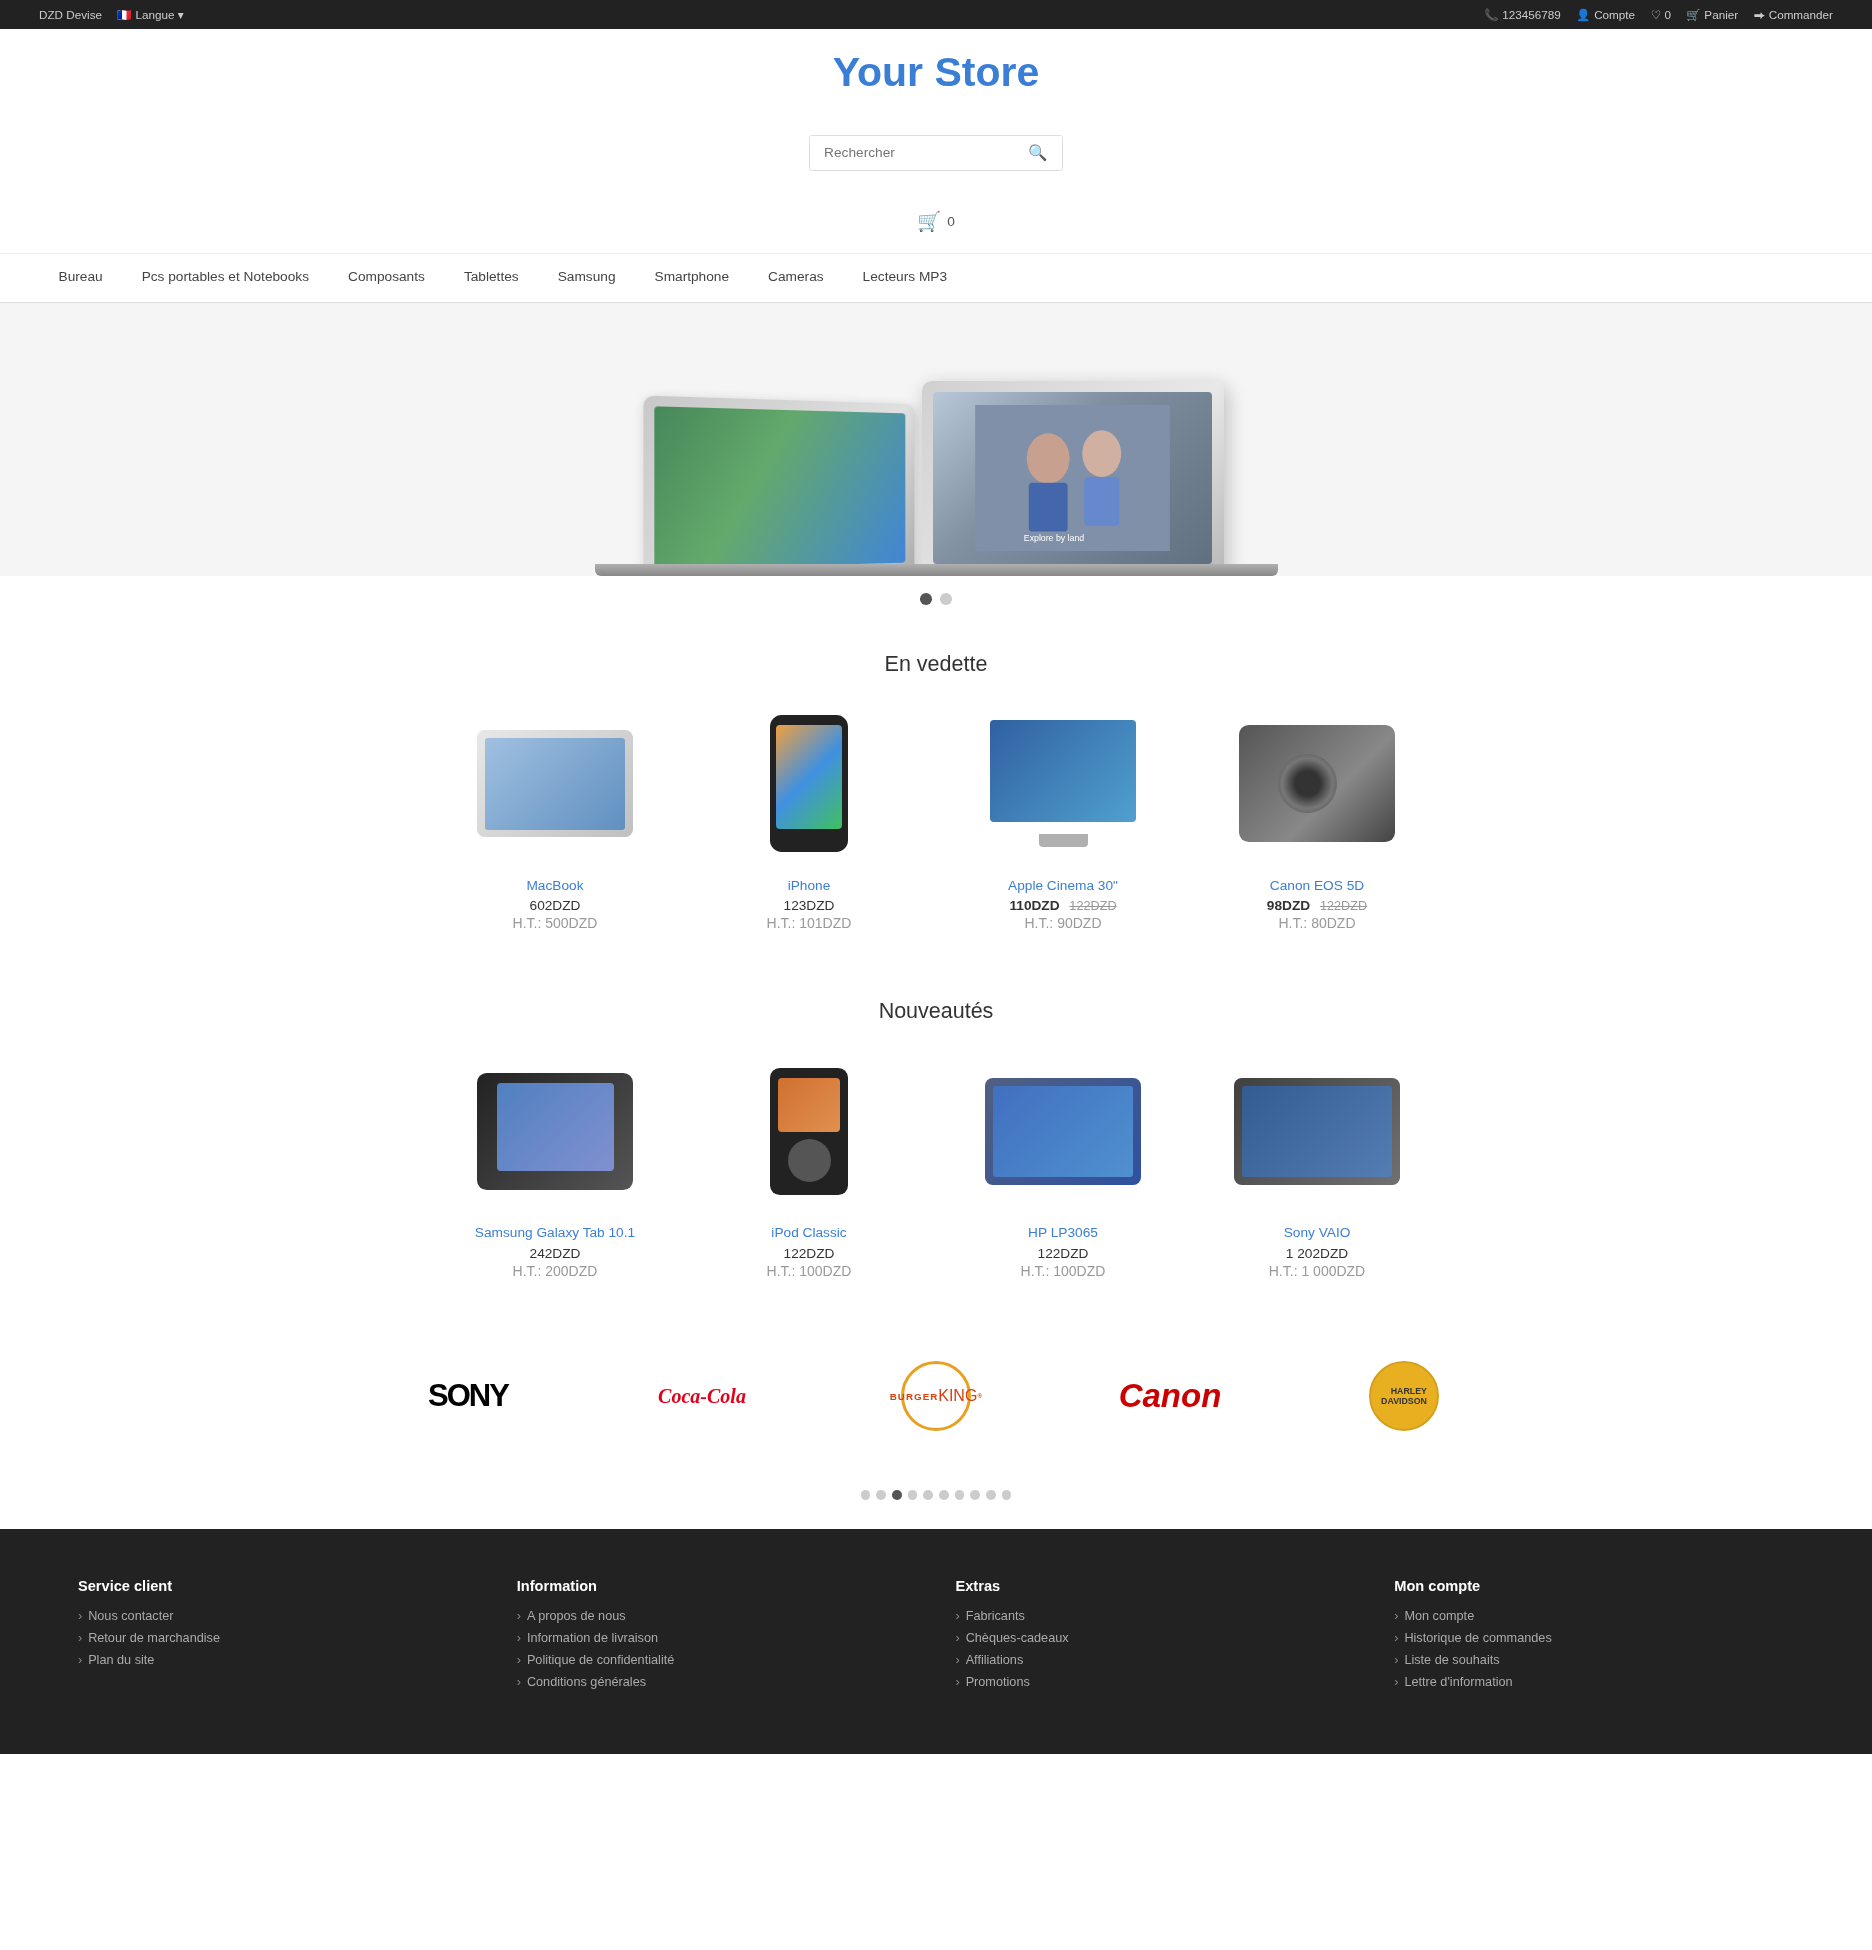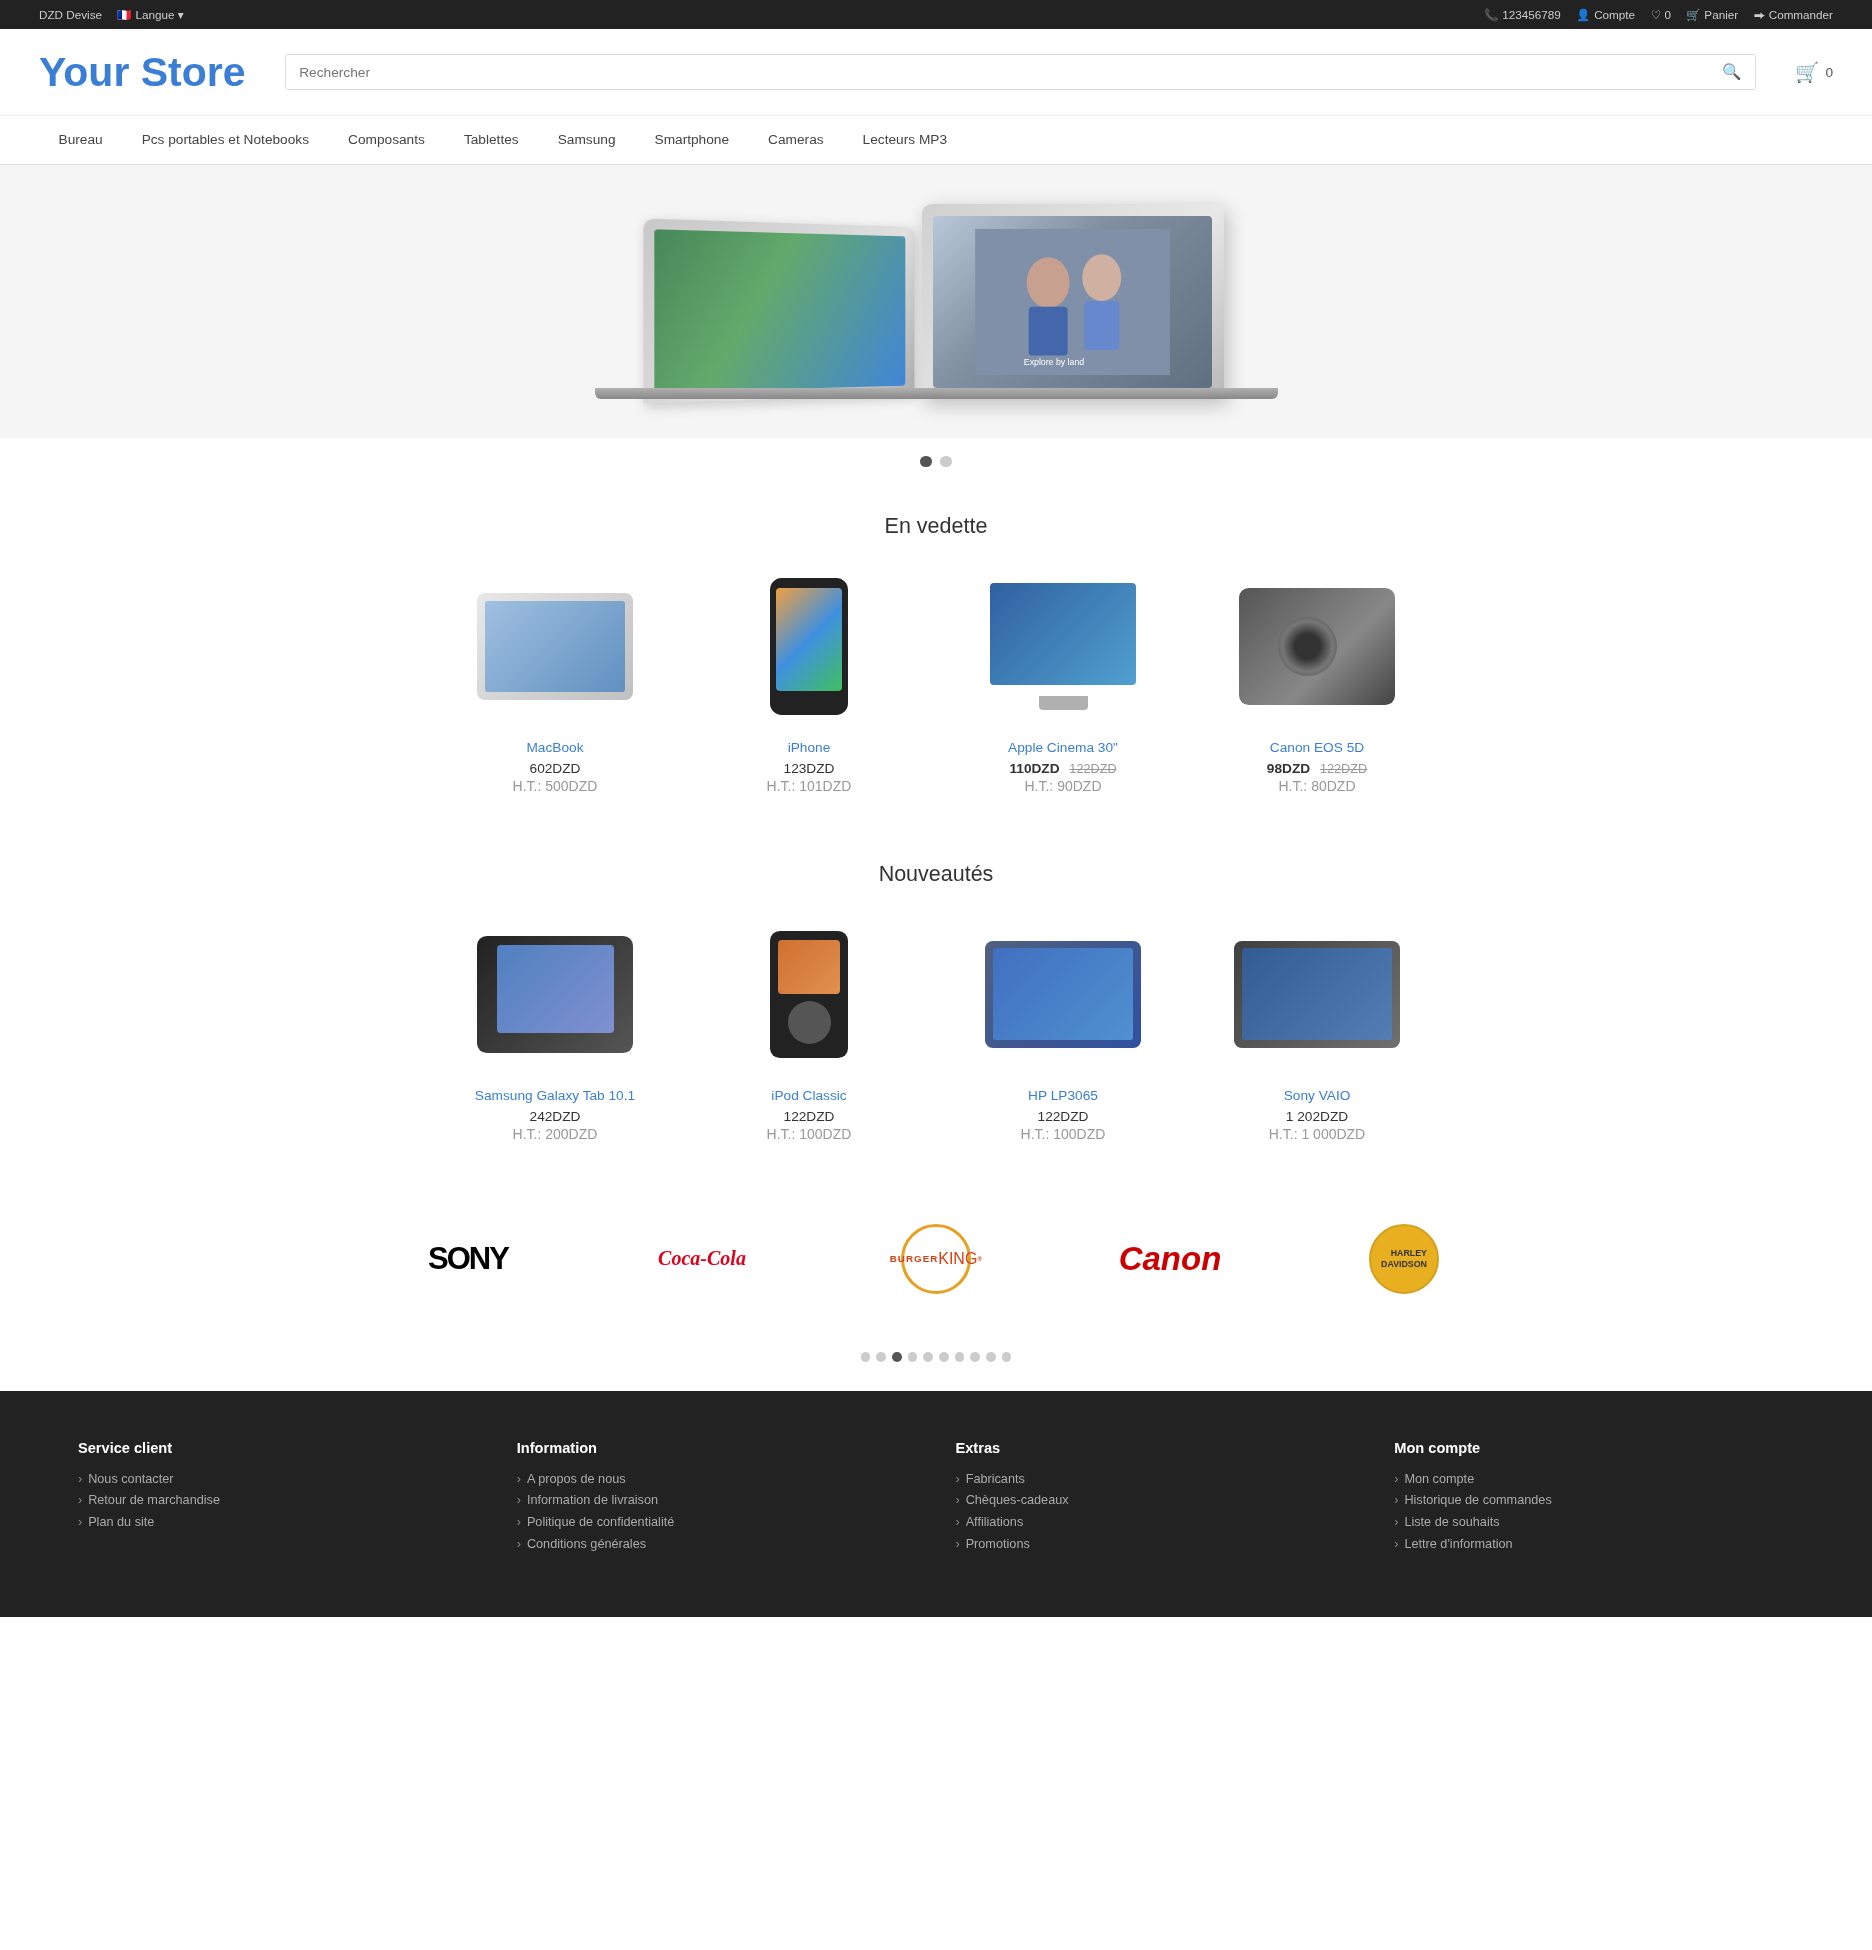--- a/index.html
+++ b/index.html
@@ -20,20 +20,21 @@
     .top-bar a { color: #ccc; text-decoration: none; cursor: pointer; }
 
     
     .header {
       display: flex;
       align-items: center;
       padding: 19.5px 39px;
       background: #fff;
       border-bottom: 1px solid #eee;
       gap: 39px;
+      flex-direction: column;
     }
     .logo {
       font-size: 41px;
       font-weight: bold;
       color: #3a7fd5;
       text-decoration: none;
       white-space: nowrap;
     }
     .search-bar {
       flex: 1;
@@ -88,21 +89,21 @@
       text-decoration: none;
       color: #444;
       font-size: 13.7px;
       border-bottom: 2px solid transparent;
     }
 
     
     .hero {
       background: #f5f5f5;
       display: flex;
-      align-items: center;
+      align-items: flex-end;
       justify-content: center;
       height: 273px;
       overflow: hidden;
       position: relative;
     }
     .hero-placeholder {
       display: flex;
       align-items: flex-end;
       justify-content: center;
       gap: 0;

